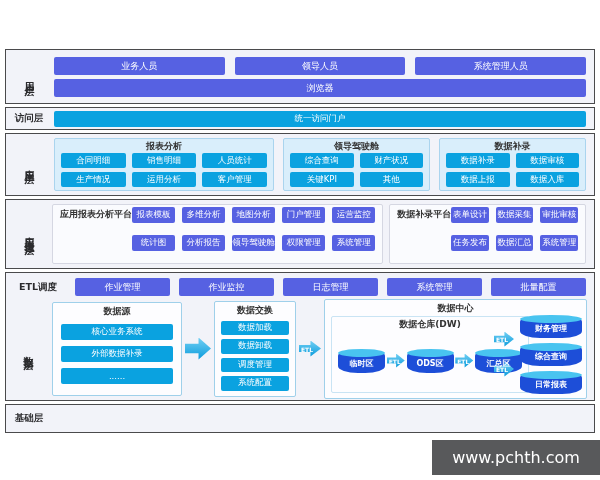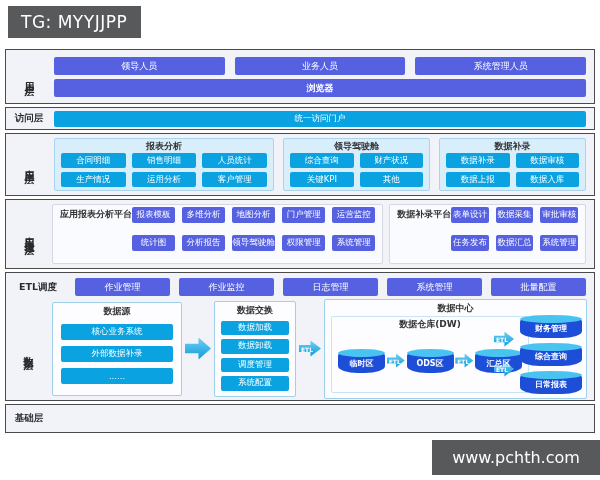--- a/index.html
+++ b/index.html
@@ -22,21 +22,21 @@
     border-radius:2px; white-space:nowrap; overflow:hidden; }
   .cbtn { background:#0aa2e0; color:#fff; font-size:8.5px; display:flex; align-items:center; justify-content:center;
     border-radius:2px; white-space:nowrap; overflow:hidden; }
   .gtitle { color:#333; font-size:9px; font-weight:bold; text-align:center; line-height:13px; white-space:nowrap; }
 
   
   .band-user { top:49px; height:55px; }
   .user-wrap { padding:7px 8px 0 2px; }
   .roles { display:flex; gap:10px; height:18px; }
   .roles .pbtn { flex:1; }
-  .browser { height:18px; margin-top:4px;font-weight:bold; }
+  .browser { height:18px; margin-top:4px; }
 
   
   .band-access { top:107px; height:23px; }
   .band-access .band-label { font-size:9.5px; }
   .access-wrap { padding:3px 8px 0 2px; }
   .portal { height:16px; }
 
   
   .band-app { top:133px; height:63px; }
   .app-wrap { display:flex; gap:9px; padding:4px 8px 4px 2px; height:100%; }
@@ -96,30 +96,29 @@
   .band-base { top:404px; height:29px; }
   .band-base .band-label { font-size:9.5px; }
   .base-wrap { display:flex; gap:9px; padding:5px 8px 5px 2px; height:100%; }
   .base-wrap .cbtn { flex:1; font-size:9px; }
 </style>
 </head>
 <body>
 
 <div class="page">
 
-  <div class="wm wm-top">TG: MYYJJPP</div>
 
   <div class="band band-user">
     <div class="band-label">
         <span class="vlabel">用户层</span>
       </div>
     <div class="band-content user-wrap">
       <div class="roles">
+        <div class="pbtn">业务人员</div>
         <div class="pbtn">领导人员</div>
-        <div class="pbtn">业务人员</div>
         <div class="pbtn">系统管理人员</div>
       </div>
       <div class="pbtn browser">浏览器</div>
     </div>
   </div>
 
   <div class="band band-access">
     <div class="band-label">访问层</div>
     <div class="band-content access-wrap">
       <div class="cbtn portal">统一访问门户</div>

